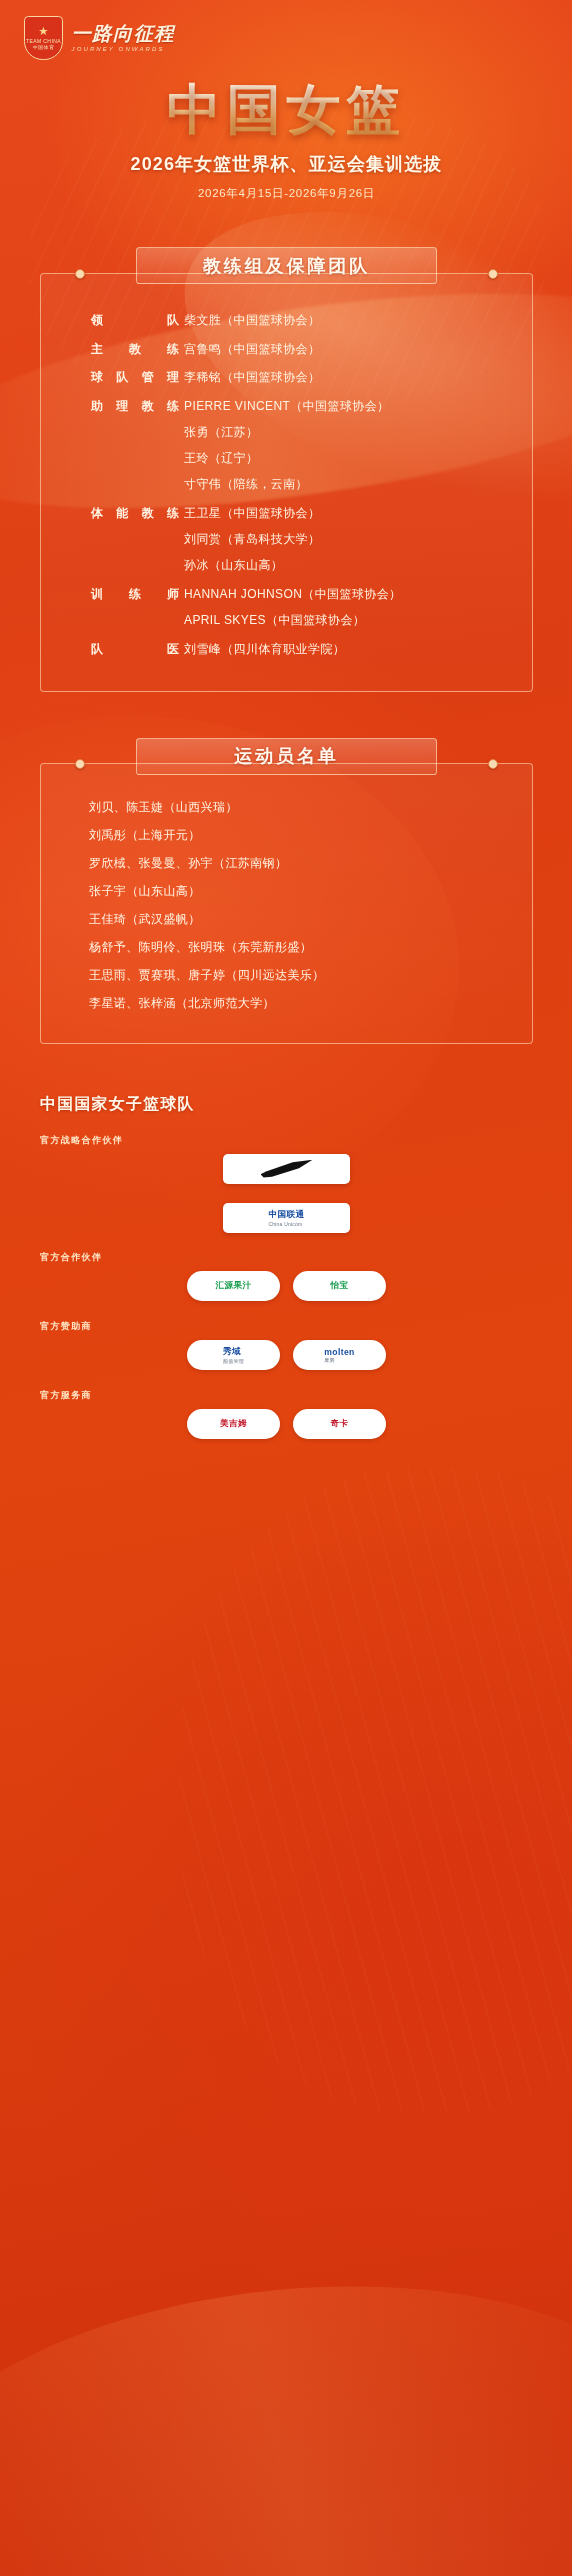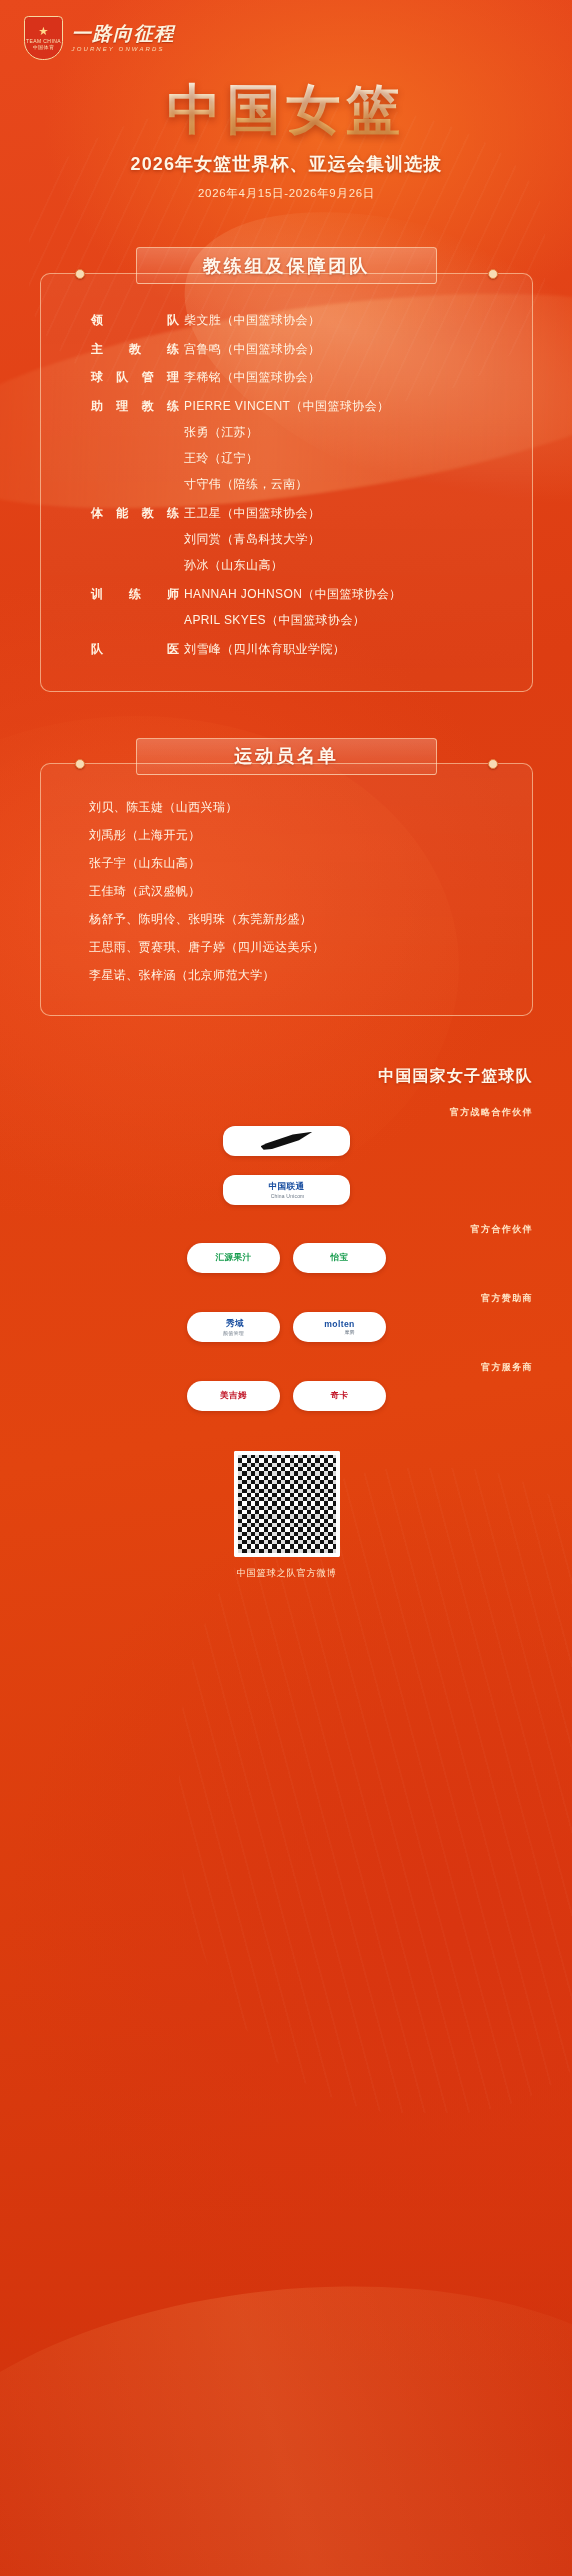--- a/index.html
+++ b/index.html
@@ -134,21 +134,21 @@
     z-index: 3;
   }
   .sec-header-text {
     font-size: 18px; font-weight: bold; color: #fff7ec; letter-spacing: 2.9px;
     text-shadow: 0 1.4px 2.9px rgba(120,25,0,.45);
   }
   .sec-body {
     position: relative;
     margin-top: -11.5px;
     border: 0.7px solid rgba(255,224,186,.6);
-    border-radius: 10px;
+    border-radius: 4px;
     padding: 33px 24px 29px 24px;
     background: linear-gradient(180deg, rgba(255,255,255,.05), rgba(255,255,255,.015));
   }
   .pin {
     position: absolute;
     top: -5px;
     width: 10px; height: 10px;
     border-radius: 50%;
     background: #f7dcb4;
     border: 1.4px solid #e87a3a;
@@ -184,40 +184,40 @@
   
   .player-list { display: flex; flex-direction: column; gap: 6.4px; padding-left: 24px; }
   .player-row {
     font-size: 12px;
     color: #fff4e3;
     line-height: 21.5px;
     letter-spacing: 0.4px;
   }
 
   
-  .sponsors { position: relative; margin-top: 50px; text-align: right; padding: 0 40px 0; }
+  .sponsors { position: relative; margin-top: 50px; text-align: left; padding: 0 40px 0; }
   .team-name {
     font-size: 15.8px; font-weight: bold; color: #fff6e8; letter-spacing: 1.4px;
     text-shadow: 0 1.4px 2.9px rgba(120,25,0,.4);
   }
   .sp-group { margin-top: 18.6px; }
   .sp-title {
     font-size: 9px; color: #ffe6c6; letter-spacing: 1.4px; margin-bottom: 7.2px; font-weight: bold;
   }
   .sp-row { display: flex; justify-content: center; gap: 13px; flex-wrap: wrap; }
   .sp-card {
     background: #ffffff;
     border-radius: 5px;
     height: 30px;
     min-width: 86px;
     padding: 0 11.5px;
     display: flex; align-items: center; justify-content: center;
     box-shadow: 0 1.4px 4.3px rgba(100,20,0,.25);
   }
-  .sp-card.wide { min-width: 127px; border-radius: 12px; }
+  .sp-card.wide { min-width: 127px; }
   .sp-card.pill { border-radius: 15px; min-width: 93px; }
   .sp-label {
     font-size: 8.6px; color: #16212e; font-weight: bold; letter-spacing: 0.4px; white-space: nowrap;
   }
   .sp-label.green { color: #149b4b; }
   .sp-label.blue { color: #1a4fa0; }
   .sp-label.red { color: #c2182a; }
   .swoosh-mark {
     width: 52px; height: 18.6px;
     background: #111;
@@ -333,20 +333,21 @@
   <div class="section">
     <div class="sec-header">
       <span class="sec-header-text">运动员名单</span>
     </div>
     <div class="sec-body">
       <span class="pin left"></span>
       <span class="pin right"></span>
       <div class="player-list" id="player-list">
           <div class="player-row">刘贝、陈玉婕（山西兴瑞）</div>
           <div class="player-row">刘禹彤（上海开元）</div>
+          <div class="player-row">罗欣棫、张曼曼、孙宇（江苏南钢）</div>
           <div class="player-row">张子宇（山东山高）</div>
           <div class="player-row">王佳琦（武汉盛帆）</div>
           <div class="player-row">杨舒予、陈明伶、张明珠（东莞新彤盛）</div>
           <div class="player-row">王思雨、贾赛琪、唐子婷（四川远达美乐）</div>
           <div class="player-row">李星诺、张梓涵（北京师范大学）</div>
         </div>
     </div>
   </div>
 
   <div class="sponsors">
@@ -396,19 +397,15 @@
               <div class="sp-label red">美吉姆</div>
             </div>
             <div class="sp-card pill">
               <div class="sp-label red">奇卡</div>
             </div>
           </div>
         </div>
       </div>
   </div>
 
-  <div class="qr-wrap">
-    <div class="qr"></div>
-    <div class="qr-caption">中国篮球之队官方微博</div>
-  </div>
 
 </div>
 
 
 </body></html>

